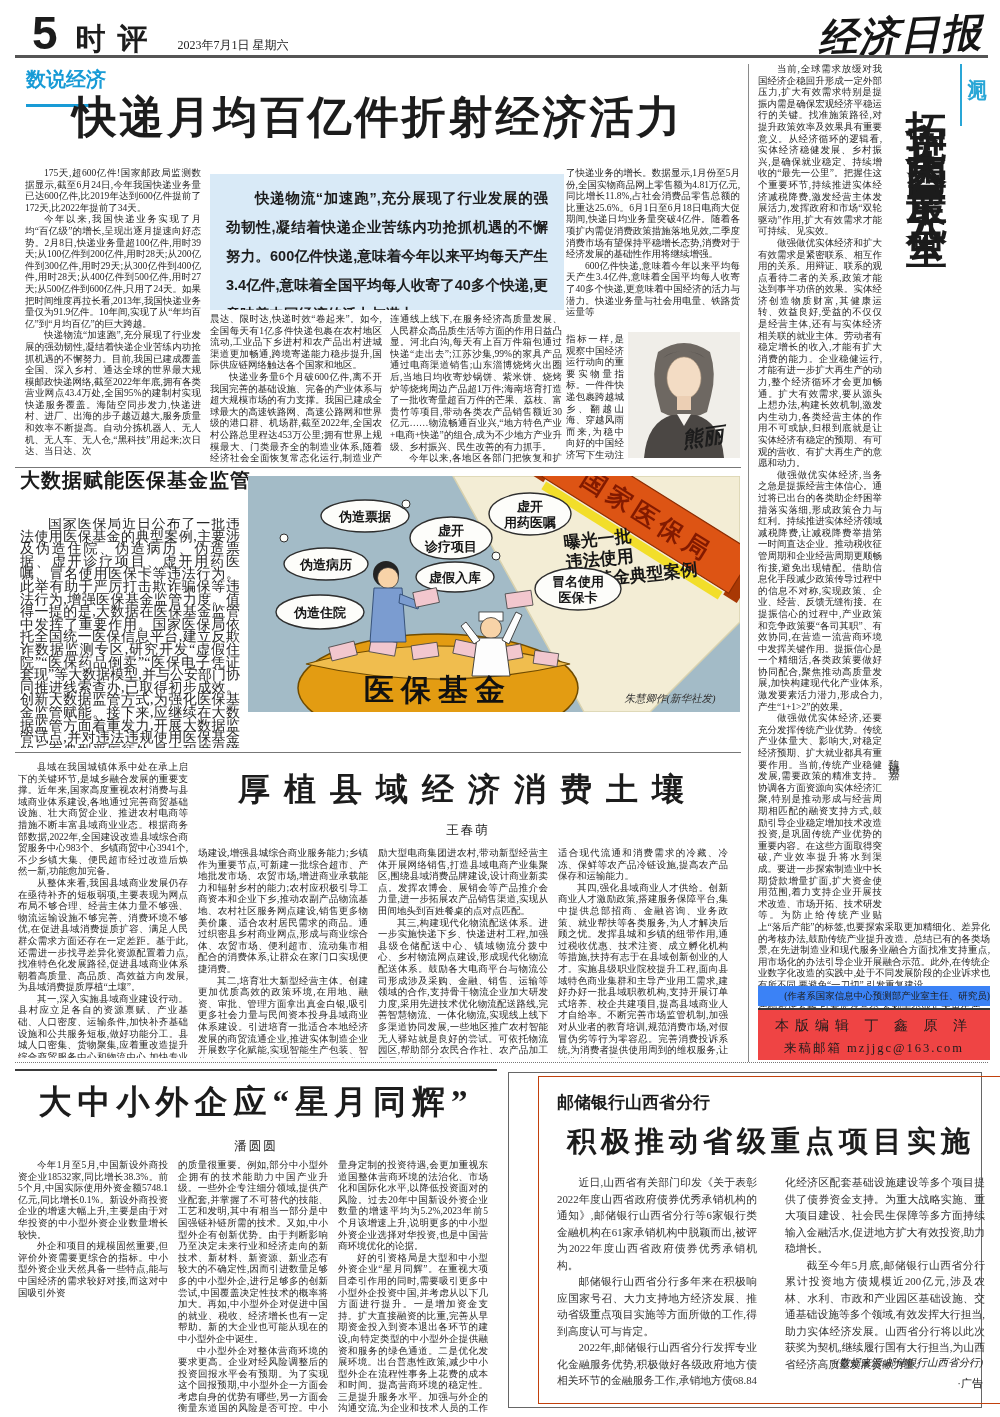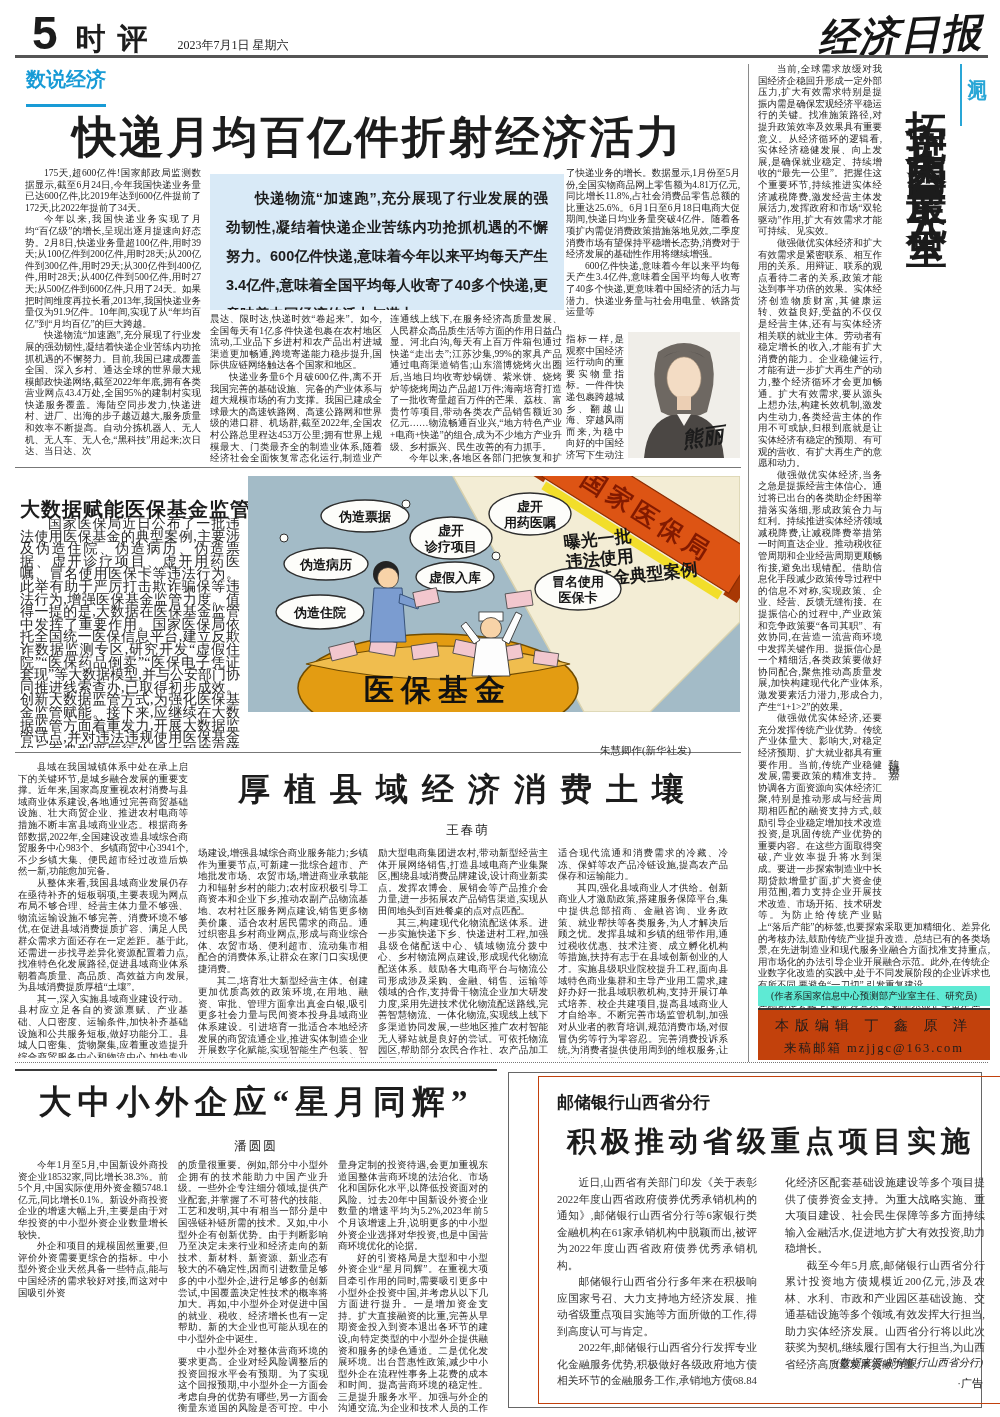--- a/index.html
+++ b/index.html
@@ -19,22 +19,22 @@
   .masthead{font-size:40px;font-weight:bold;font-style:italic;letter-spacing:1px;transform:rotate(-2deg);color:#161616;}
   
   .kicker{font-size:20px;font-weight:bold;color:#189bd6;border-bottom:3px solid #189bd6;padding-bottom:11px;display:inline-block;}
   .mainhead{font-size:44px;font-weight:bold;letter-spacing:3px;text-align:center;white-space:nowrap;}
   .summary{background:#d9eaf7;padding:10px 16px;font-size:14.5px;font-weight:bold;line-height:29px;text-align:justify;overflow:hidden;}
   .summary p{margin:0;text-indent:2em;}
   
   .dj-label{color:#29a6d6;font-weight:bold;font-size:19px;letter-spacing:3px;border-left:2px solid #29a6d6;padding-left:2px;}
   .dj-head{font-size:41px;font-weight:bold;letter-spacing:11px;line-height:1;}
   .dj-author{font-size:11.5px;letter-spacing:5px;color:#333;}
-  .dj-attr{font-size:9.5px;text-align:center;background:#5eead4;}
-  .editorbox{border-top:2px solid #333;background:#c2410c;text-align:center;padding-top:7px;}
+  .dj-attr{font-size:9.5px;text-align:right;background:#3b82f6;}
+  .editorbox{border-top:2px solid #333;background:#ef4444;text-align:center;padding-top:7px;}
   .ed1{font-size:14px;letter-spacing:6px;}
   .ed2{font-size:12.5px;letter-spacing:2px;margin-top:5px;}
   
   .yibao-title{font-size:20px;font-weight:bold;letter-spacing:1px;white-space:nowrap;}
   .serifhead{font-weight:bold;text-align:center;white-space:nowrap;}
   .author{font-size:12.5px;text-align:center;letter-spacing:2px;}
   .caption{font-size:10.5px;color:#333;}
   
   .adbox{border:1px solid #666;padding:3px;}
   .adinner{border:1px solid #c2410c;position:relative;width:100%;height:100%;box-sizing:border-box;padding:14px 18px;margin-left:26px;}
@@ -54,21 +54,21 @@
     <span class="pagenum hei">5</span>
     <span class="secname hei">时评</span>
     <span class="dateline">2023年7月1日  星期六</span>
   </div>
   <div class="abs masthead" style="right:18px;top:8px;">经济日报</div>
   <div class="rule" style="left:15px;top:55px;width:973px;height:3px;"></div>
 
   <div class="abs" style="left:26px;top:66px;">
     <span class="kicker hei">数说经济</span>
   </div>
-  <div class="abs mainhead hei" style="left:15px;top:108px;width:726px;">快递月均百亿件折射经济活力</div>
+  <div class="abs mainhead hei" style="left:15px;top:88px;width:726px;">快递月均百亿件折射经济活力</div>
 
   <div class="abs bodytxt" style="left:25px;top:168px;width:176px;height:296px;">
       <p>175天,超600亿件!国家邮政局监测数据显示,截至6月24日,今年我国快递业务量已达600亿件,比2019年达到600亿件提前了172天,比2022年提前了34天。</p>
       <p>今年以来,我国快递业务实现了月均“百亿级”的增长,呈现出逐月提速向好态势。2月8日,快递业务量超100亿件,用时39天;从100亿件到200亿件,用时28天;从200亿件到300亿件,用时29天;从300亿件到400亿件,用时28天;从400亿件到500亿件,用时27天;从500亿件到600亿件,只用了24天。如果把时间维度再拉长看,2013年,我国快递业务量仅为91.9亿件。10年间,实现了从“年均百亿”到“月均百亿”的巨大跨越。</p>
       <p>快递物流“加速跑”,充分展现了行业发展的强劲韧性,凝结着快递企业苦练内功抢抓机遇的不懈努力。目前,我国已建成覆盖全国、深入乡村、通达全球的世界最大规模邮政快递网络,截至2022年年底,拥有各类营业网点43.4万处,全国95%的建制村实现快递服务覆盖。海陆空同步发力,快递进村、进厂、出海的步子越迈越大,服务质量和效率不断提高。自动分拣机器人、无人机、无人车、无人仓,“黑科技”用起来;次日达、当日达、次</p>
     </div>
   <div class="abs summary hei" style="left:210px;top:174px;width:322px;height:116px;">
     <p>快递物流“加速跑”,充分展现了行业发展的强劲韧性,凝结着快递企业苦练内功抢抓机遇的不懈努力。600亿件快递,意味着今年以来平均每天产生3.4亿件,意味着全国平均每人收寄了40多个快递,更意味着中国经济的活力与潜力。</p>
   </div>
   <div class="abs bodytxt cont" style="left:210px;top:314px;width:172px;height:150px;">
@@ -103,40 +103,40 @@
   <div class="rule" style="left:15px;top:752px;width:726px;height:1px;background:#777;"></div>
   <div class="abs" style="left:15px;top:1062px;width:973px;border-top:1px dotted #777;"></div>
 
   <div class="abs" style="left:758px;top:64px;width:232px;height:996px;overflow:hidden;">
     <div style="float:right;width:102px;height:850px;position:relative;margin-left:6px;">
       <div class="abs vert dj-label hei" style="right:0;top:0;height:62px;">洞见</div>
       <div class="abs vert dj-head hei" style="left:18px;top:14px;height:836px;">拓宽扩大内需『最先一公里』</div>
       <div class="abs vert dj-author" style="left:-2px;top:686px;height:120px;">魏琪嘉</div>
     </div>
     <div class="bodytxt" style="overflow:visible;">
-        <p>当前,全球需求放缓对我国经济企稳回升形成一定外部压力,扩大有效需求特别是提振内需是确保宏观经济平稳运行的关键。找准施策路径,对提升政策效率及效果具有重要意义。从经济循环的逻辑看,实体经济稳健发展、向上发展,是确保就业稳定、持续增收的“最先一公里”。把握住这个重要环节,持续推进实体经济减税降费,激发经营主体发展活力,发挥政府和市场“双轮驱动”作用,扩大有效需求才能可持续、见实效。</p>
+        <p>当前,全球需求放缓对我国经济企稳回升形成一定外部压力,扩大有效需求特别是提振内需是确保宏观经济平稳运行的关键。找准施策路径,对提升政策效率及效果具有重要意义。从经济循环的逻辑看,实体经济稳健发展、乡村振兴,是确保就业稳定、持续增收的“最先一公里”。把握住这个重要环节,持续推进实体经济减税降费,激发经营主体发展活力,发挥政府和市场“双轮驱动”作用,扩大有效需求才能可持续、见实效。</p>
         <p>做强做优实体经济和扩大有效需求是紧密联系、相互作用的关系。用辩证、联系的观点看待二者的关系,政策才能达到事半功倍的效果。实体经济创造物质财富,其健康运转、效益良好,受益的不仅仅是经营主体,还有与实体经济相关联的就业主体。劳动者有稳定增长的收入,才能有扩大消费的能力。企业稳健运行,才能有进一步扩大再生产的动力,整个经济循环才会更加畅通。扩大有效需求,要从源头上想办法,构建长效机制,激发内生动力,各类经营主体的作用不可或缺,归根到底就是让实体经济有稳定的预期、有可观的营收、有扩大再生产的意愿和动力。</p>
         <p>做强做优实体经济,当务之急是提振经营主体信心。通过将已出台的各类助企纾困举措落实落细,形成政策合力与红利。持续推进实体经济领域减税降费,让减税降费举措第一时间直达企业。推动税收征管周期和企业经营周期更顺畅衔接,避免出现错配。借助信息化手段减少政策传导过程中的信息不对称,实现政策、企业、经营、反馈无缝衔接。在提振信心的过程中,产业政策和竞争政策要“各司其职”、有效协同,在营造一流营商环境中发挥关键作用。提振信心是一个精细活,各类政策要做好协同配合,聚焦推动高质量发展,加快构建现代化产业体系,激发要素活力潜力,形成合力,产生“1+1&gt;2”的效果。</p>
         <p>做强做优实体经济,还要充分发挥传统产业优势。传统产业体量大、影响大,对稳定经济预期、扩大就业都具有重要作用。当前,传统产业稳健发展,需要政策的精准支持。协调各方面资源向实体经济汇聚,特别是推动形成与经营周期相匹配的融资支持方式,鼓励引导企业稳定增加技术改造投资,是巩固传统产业优势的重要内容。在这些方面取得突破,产业效率提升将水到渠成。要进一步探索制造业中长期贷款增量扩面,扩大资金使用范围,着力支持企业开展技术改造、市场开拓、技术研发等。为防止给传统产业贴上“落后产能”的标签,也要探索采取更加精细化、差异化的考核办法,鼓励传统产业提升改造。总结已有的各类场景,在先进制造业和现代服务业融合方面找准支持重点,用市场化的办法引导企业开展融合示范。此外,在传统企业数字化改造的实践中,处于不同发展阶段的企业诉求也有所不同,要避免“一刀切”,引发重复建设。</p>
         <p>做强做优实体经济,还要在产销衔接方面疏通堵点。产销衔接不畅,引发库存高企,不利于企业扩大再生产。这其中涉及供应链层面的整合与提质。一类是企业自身积累形成的供应链关系,帮助企业进一步巩固这种关系,本身也有利于减少交易成本和费用,拓宽盈利空间。另一类是新形成的、新拓展的供应链关系,在有序竞争的市场环境下,通过各经营主体强化经济联系形成新的供应链关系,这也是供应链发展中的一个新特点。要通过高标准市场体系建设为供应链体系有序运转提供保障,破除制约产销一体化的各类障碍。鼓励各地搭建各类产销对接平台,让信息在平台上充分交换,进一步缩短产销周期,提高存货周转率。强化信用体系建设,助力企业加强应收账款的管理,提升资金回笼速度。加强海外仓建设,提高出口产品从原产地到目的地的衔接效率,做好末端“微循环”的路线设计。发挥好电商平台的作用,精准掌握产品海外需求信息,实现精准有效对接。</p>
       </div>
     <div class="abs dj-attr" style="left:0;right:0;top:922px;height:16px;padding-top:4px;">(作者系国家信息中心预测部产业室主任、研究员)</div>
     <div class="abs editorbox" style="left:0;right:0;top:944px;height:52px;">
       <div class="ed1">
         <span>本版编辑</span>
         <span>丁 鑫  原 洋</span>
       </div>
       <div class="ed2">
         <span>来稿邮箱</span>
         <span>mzjjgc@163.com</span>
       </div>
     </div>
   </div>
 
-  <div class="abs yibao-title hei" style="left:20px;top:496px;">大数据赋能医保基金监管</div>
+  <div class="abs yibao-title hei" style="left:20px;top:467px;">大数据赋能医保基金监管</div>
   <div class="abs bodytxt" style="left:20px;top:518px;width:220px;height:230px;font-size:14px;line-height:12.6px;">
       <p>国家医保局近日公布了一批违法使用医保基金的典型案例,主要涉及伪造住院、伪造病历、伪造票据、虚开诊疗项目、虚开用药医嘱、冒名使用医保卡等违法行为。此举有助于严厉打击欺诈骗保等违法行为,增强医保基金监管力度。值得一提的是,大数据在医保基金监管中发挥了重要作用。国家医保局依托全国统一医保信息平台,建立反欺诈数据监测专区,研究开发“虚假住院”“医保药品倒卖”“医保电子凭证套现”等大数据模型,并与公安部门协同推进线索查办,已取得初步成效。创新大数据监管方式,为强化医保基金监管赋能。接下来,应继续在大数据监管方面着重发力,开展大数据监管试点,并对违法违规使用医保基金的反面典型严厉惩处,最大程度保障群众利益。(时 锋)</p>
     </div>
 
   <svg class="abs" style="left:248px;top:476px;" width="492" height="236" viewBox="0 0 492 236">
     <rect x="0" y="0" width="492" height="236" fill="#a3bbc7"></rect>
 
     <polygon points="205,0 492,0 492,146 402,236 336,236" fill="#f3edd5" stroke="#d9d2af" stroke-width="1.5"></polygon>
 
     <g transform="translate(398,42) rotate(32)">
@@ -199,21 +199,21 @@
     <g>
       <rect x="231" y="136" width="24" height="9" fill="#ffffff" stroke="#333" stroke-width="0.8"></rect>
       <circle cx="243" cy="152" r="10.5" fill="#f8d3a8" stroke="#333" stroke-width="0.8"></circle>
       <path d="M229,162 L257,162 L262,200 L224,200 Z" fill="#fdfdfd" stroke="#333" stroke-width="0.9"></path>
       <path d="M254,164 L268,136 L274,139 L261,168 Z" fill="#fdfdfd" stroke="#333" stroke-width="0.9"></path>
       <rect x="258" y="116" width="26" height="15" transform="rotate(-8 271 123)" fill="#f2c7ce" stroke="#444" stroke-width="0.8"></rect>
       <path d="M232,164 L218,146 L213,150 L226,168 Z" fill="#fdfdfd" stroke="#333" stroke-width="0.9"></path>
     </g>
     <text x="190" y="224" font-size="30" font-weight="bold" fill="#111" text-anchor="middle" letter-spacing="7" font-family="Liberation Sans, sans-serif">医保基金</text>
   </svg>
-  <div class="abs caption" style="left:600px;top:744px;width:140px;text-align:left;">朱慧卿作(新华社发)</div>
+  <div class="abs caption" style="left:600px;top:692px;width:140px;text-align:center;font-style:italic;">朱慧卿作(新华社发)</div>
 
   <div class="abs author" style="left:198px;top:822px;width:540px;">王春萌</div>
   <div class="abs serifhead" style="left:198px;top:768px;width:540px;font-size:32px;letter-spacing:14px;">厚植县域经济消费土壤</div>
   <div class="abs bodytxt" style="left:18px;top:762px;width:170px;height:296px;">
       <p>县域在我国城镇体系中处在承上启下的关键环节,是城乡融合发展的重要支撑。近年来,国家高度重视农村消费与县域商业体系建设,各地通过完善商贸基础设施、壮大商贸企业、推进农村电商等措施不断丰富县域商业业态。根据商务部数据,2022年,全国建设改造县域综合商贸服务中心983个、乡镇商贸中心3941个,不少乡镇大集、便民超市经过改造后焕然一新,功能愈加完备。</p>
       <p>从整体来看,我国县域商业发展仍存在亟待补齐的短板弱项,主要表现为网点布局不够合理、经营主体力量不够强、物流运输设施不够完善、消费环境不够优,在促进县域消费提质扩容、满足人民群众需求方面还存在一定差距。基于此,还需进一步找寻差异化资源配置着力点,找准特色化发展路径,促进县域商业体系朝着高质量、高品质、高效益方向发展,为县域消费提质厚植“土壤”。</p>
       <p>其一,深入实施县域商业建设行动。县村应立足各自的资源禀赋、产业基础、人口密度、运输条件,加快补齐基础设施和公共服务短板,做好功能分工。县城人口密集、货物聚集,应着重改造提升综合商贸服务中心和物流中心,加快专业化电子交易市</p>
     </div>
   <div class="abs bodytxt cont" style="left:198px;top:848px;width:170px;height:210px;">
       <p>场建设,增强县城综合商业服务能力;乡镇作为重要节点,可新建一批综合超市、产地批发市场、农贸市场,增进商业承载能力和辐射乡村的能力;农村应积极引导工商资本和企业下乡,推动农副产品物流基地、农村社区服务网点建设,销售更多物美价廉、适合农村居民需求的商品。通过织密县乡村商业网点,形成与商业综合体、农贸市场、便利超市、流动集市相配合的消费体系,让群众在家门口实现便捷消费。</p>

